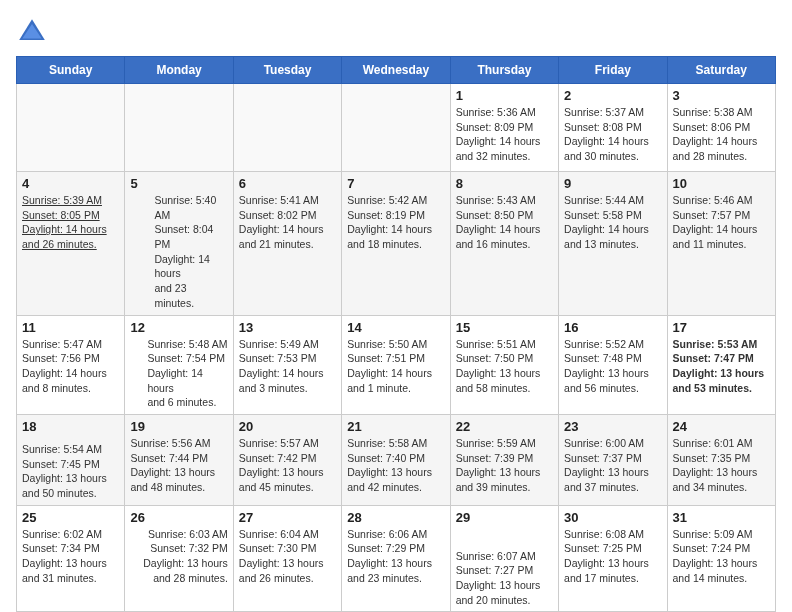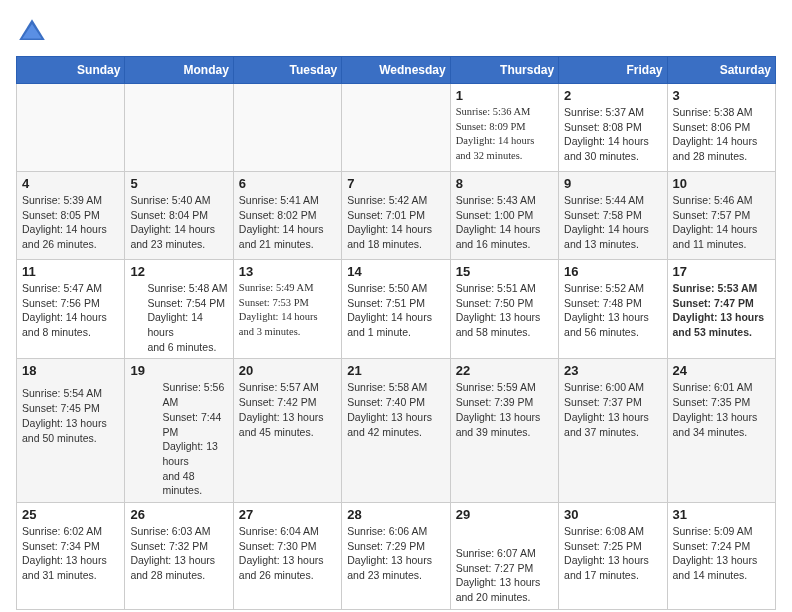--- a/index.html
+++ b/index.html
@@ -54,21 +54,21 @@
     }
     table {
       width: 100%;
       border-collapse: collapse;
       font-size: 11px;
     }
     thead tr th {
       background-color: #3a6fc4;
       color: #fff;
       padding: 6px 4px;
-      text-align: right;
+      text-align: center;
       font-size: 12px;
       font-weight: bold;
       border: 1px solid #2a5fb4;
     }
     tbody tr td {
       border: 1px solid #ccc;
       vertical-align: top;
       padding: 4px 5px;
       height: 88px;
       width: calc(100% / 7);
@@ -125,21 +125,21 @@
       </tr>
   </thead>
   <tbody id="calendar-body">
   <tr>
         <td class="empty-cell"></td>
         <td class="empty-cell"></td>
         <td class="empty-cell"></td>
         <td class="empty-cell"></td>
         <td>
           <div class="day-number">1</div>
-          <div class="day-info" style="white-space: pre-line; font-family: Liberation Serif, serif;">Sunrise: 5:36 AM
+          <div class="day-info" style="white-space: pre-line;">Sunrise: 5:36 AM
 Sunset: 8:09 PM
 Daylight: 14 hours
 and 32 minutes.</div>
         </td>
         <td>
           <div class="day-number">2</div>
           <div class="day-info" style="white-space: pre-line;">Sunrise: 5:37 AM
 Sunset: 8:08 PM
 Daylight: 14 hours
 and 30 minutes.</div>
@@ -148,57 +148,57 @@
           <div class="day-number">3</div>
           <div class="day-info" style="white-space: pre-line;">Sunrise: 5:38 AM
 Sunset: 8:06 PM
 Daylight: 14 hours
 and 28 minutes.</div>
         </td>
       </tr>
       <tr>
         <td>
           <div class="day-number">4</div>
-          <div class="day-info" style="white-space: pre-line;">Sunrise: 5:39 AM
+          <div class="day-info" style="white-space: pre-line; text-decoration: underline;">Sunrise: 5:39 AM
 Sunset: 8:05 PM
 Daylight: 14 hours
 and 26 minutes.</div>
         </td>
         <td>
           <div class="day-number">5</div>
-          <div class="day-info" style="white-space: pre-line;">Sunrise: 5:40 AM
+          <div class="day-info" style="white-space: pre-line; margin-left: 24px;">Sunrise: 5:40 AM
 Sunset: 8:04 PM
 Daylight: 14 hours
 and 23 minutes.</div>
         </td>
         <td>
           <div class="day-number">6</div>
           <div class="day-info" style="white-space: pre-line;">Sunrise: 5:41 AM
 Sunset: 8:02 PM
 Daylight: 14 hours
 and 21 minutes.</div>
         </td>
         <td>
           <div class="day-number">7</div>
           <div class="day-info" style="white-space: pre-line;">Sunrise: 5:42 AM
-Sunset: 7:01 PM
+Sunset: 8:19 PM
 Daylight: 14 hours
 and 18 minutes.</div>
         </td>
         <td>
           <div class="day-number">8</div>
           <div class="day-info" style="white-space: pre-line;">Sunrise: 5:43 AM
-Sunset: 1:00 PM
+Sunset: 8:50 PM
 Daylight: 14 hours
 and 16 minutes.</div>
         </td>
         <td>
           <div class="day-number">9</div>
           <div class="day-info" style="white-space: pre-line;">Sunrise: 5:44 AM
-Sunset: 7:58 PM
+Sunset: 5:58 PM
 Daylight: 14 hours
 and 13 minutes.</div>
         </td>
         <td>
           <div class="day-number">10</div>
           <div class="day-info" style="white-space: pre-line;">Sunrise: 5:46 AM
 Sunset: 7:57 PM
 Daylight: 14 hours
 and 11 minutes.</div>
         </td>
@@ -213,21 +213,21 @@
         </td>
         <td>
           <div class="day-number">12</div>
           <div class="day-info" style="white-space: pre-line; margin-left: 17px;">Sunrise: 5:48 AM
 Sunset: 7:54 PM
 Daylight: 14 hours
 and 6 minutes.</div>
         </td>
         <td>
           <div class="day-number">13</div>
-          <div class="day-info" style="white-space: pre-line; font-family: Liberation Serif, serif;">Sunrise: 5:49 AM
+          <div class="day-info" style="white-space: pre-line;">Sunrise: 5:49 AM
 Sunset: 7:53 PM
 Daylight: 14 hours
 and 3 minutes.</div>
         </td>
         <td>
           <div class="day-number">14</div>
           <div class="day-info" style="white-space: pre-line;">Sunrise: 5:50 AM
 Sunset: 7:51 PM
 Daylight: 14 hours
 and 1 minute.</div>
@@ -257,21 +257,21 @@
       <tr>
         <td>
           <div class="day-number">18</div>
           <div class="day-info" style="white-space: pre-line; margin-top: 8px;">Sunrise: 5:54 AM
 Sunset: 7:45 PM
 Daylight: 13 hours
 and 50 minutes.</div>
         </td>
         <td>
           <div class="day-number">19</div>
-          <div class="day-info" style="white-space: pre-line; margin-left: 32px;">Sunrise: 5:56 AM
+          <div class="day-info" style="white-space: pre-line;">Sunrise: 5:56 AM
 Sunset: 7:44 PM
 Daylight: 13 hours
 and 48 minutes.</div>
         </td>
         <td>
           <div class="day-number">20</div>
           <div class="day-info" style="white-space: pre-line;">Sunrise: 5:57 AM
 Sunset: 7:42 PM
 Daylight: 13 hours
 and 45 minutes.</div>
@@ -308,21 +308,21 @@
       <tr>
         <td>
           <div class="day-number">25</div>
           <div class="day-info" style="white-space: pre-line;">Sunrise: 6:02 AM
 Sunset: 7:34 PM
 Daylight: 13 hours
 and 31 minutes.</div>
         </td>
         <td>
           <div class="day-number">26</div>
-          <div class="day-info" style="white-space: pre-line;">Sunrise: 6:03 AM
+          <div class="day-info" style="white-space: pre-line; text-align: right;">Sunrise: 6:03 AM
 Sunset: 7:32 PM
 Daylight: 13 hours
 and 28 minutes.</div>
         </td>
         <td>
           <div class="day-number">27</div>
           <div class="day-info" style="white-space: pre-line;">Sunrise: 6:04 AM
 Sunset: 7:30 PM
 Daylight: 13 hours
 and 26 minutes.</div>

